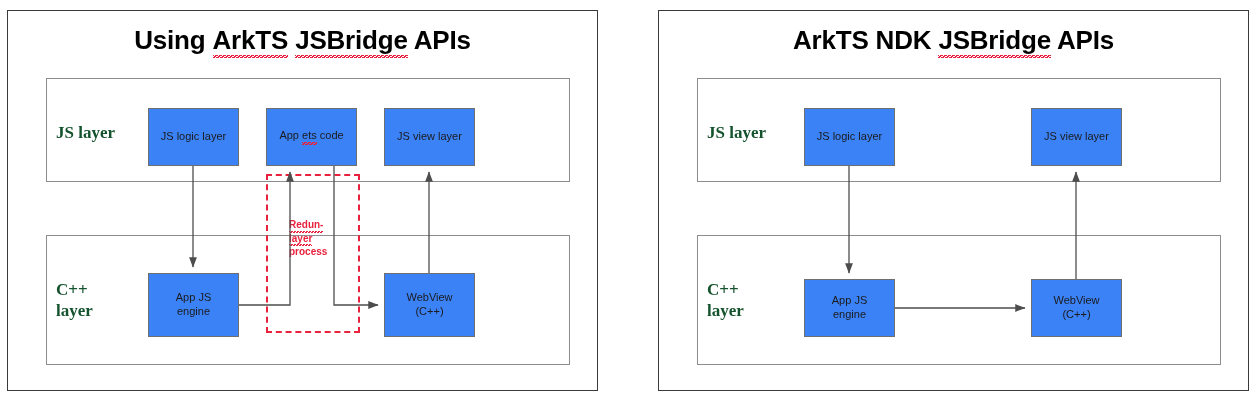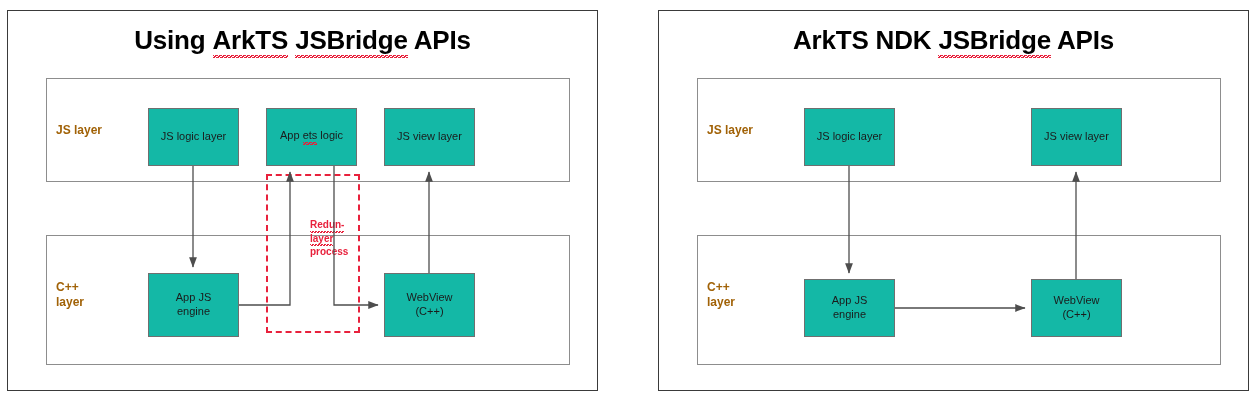--- a/index.html
+++ b/index.html
@@ -57,31 +57,32 @@
   }
 
   .layer-box {
     position: absolute;
     box-sizing: border-box;
     border: 1.5px solid #8d8d8d;
     background: transparent;
   }
   .layer-label {
     position: absolute;
-    font-size: 12px;
+    font-size: 17px;
     font-weight: bold;
-    color: #a16207;
+    color: #14532d;
     line-height: 1.22;
     white-space: pre-line;
+    font-family: Liberation Serif, serif;
   }
 
   .node {
     position: absolute;
     box-sizing: border-box;
-    background: #14b8a6;
+    background: #3b82f6;
     border: 1px solid #6f6f6f;
     color: #1b1b1b;
     font-size: 11px;
     line-height: 1.25;
     display: flex;
     align-items: center;
     justify-content: center;
     text-align: center;
     white-space: pre-line;
   }
@@ -100,21 +101,20 @@
     background: transparent;
   }
   .redlabel {
     position: absolute;
     color: #e8213c;
     font-size: 10px;
     font-weight: bold;
     line-height: 1.25;
     text-align: left;
     white-space: pre-line;
-    margin-left: 21px;
   }
   .redlabel .sp { padding-bottom: 1px; background-size: 3px 2px; }
 </style>
 </head>
 <body>
 
 <div class="stage">
 
   <div class="panel" id="panel-left">
 
@@ -122,21 +122,21 @@
 
     <div class="layer-box" style="left:38px; top:67px; width:524px; height:104px;"></div>
     <div class="layer-label" style="left:48px; top:112px;">JS layer</div>
 
     <div class="layer-box" style="left:38px; top:224px; width:524px; height:130px;"></div>
     <div class="layer-label" style="left:48px; top:269px;">C++
 layer</div>
 
     <div class="node" style="left:140px; top:97px; width:91px; height:58px;">JS logic layer</div>
 
-    <div class="node" style="left:258px; top:97px; width:91px; height:58px;"><span><span>App </span><span class="sp">ets</span><span> logic</span></span></div>
+    <div class="node" style="left:258px; top:97px; width:91px; height:58px;"><span><span>App </span><span class="sp">ets</span><span> code</span></span></div>
 
     <div class="node" style="left:376px; top:97px; width:91px; height:58px;">JS view layer</div>
 
     <div class="node" style="left:140px; top:262px; width:91px; height:64px;">App JS
 engine</div>
 
     <div class="node" style="left:376px; top:262px; width:91px; height:64px;">WebView
 (C++)</div>
 
     <div class="redbox" style="left:258px; top:163px; width:94px; height:159px;"></div>

